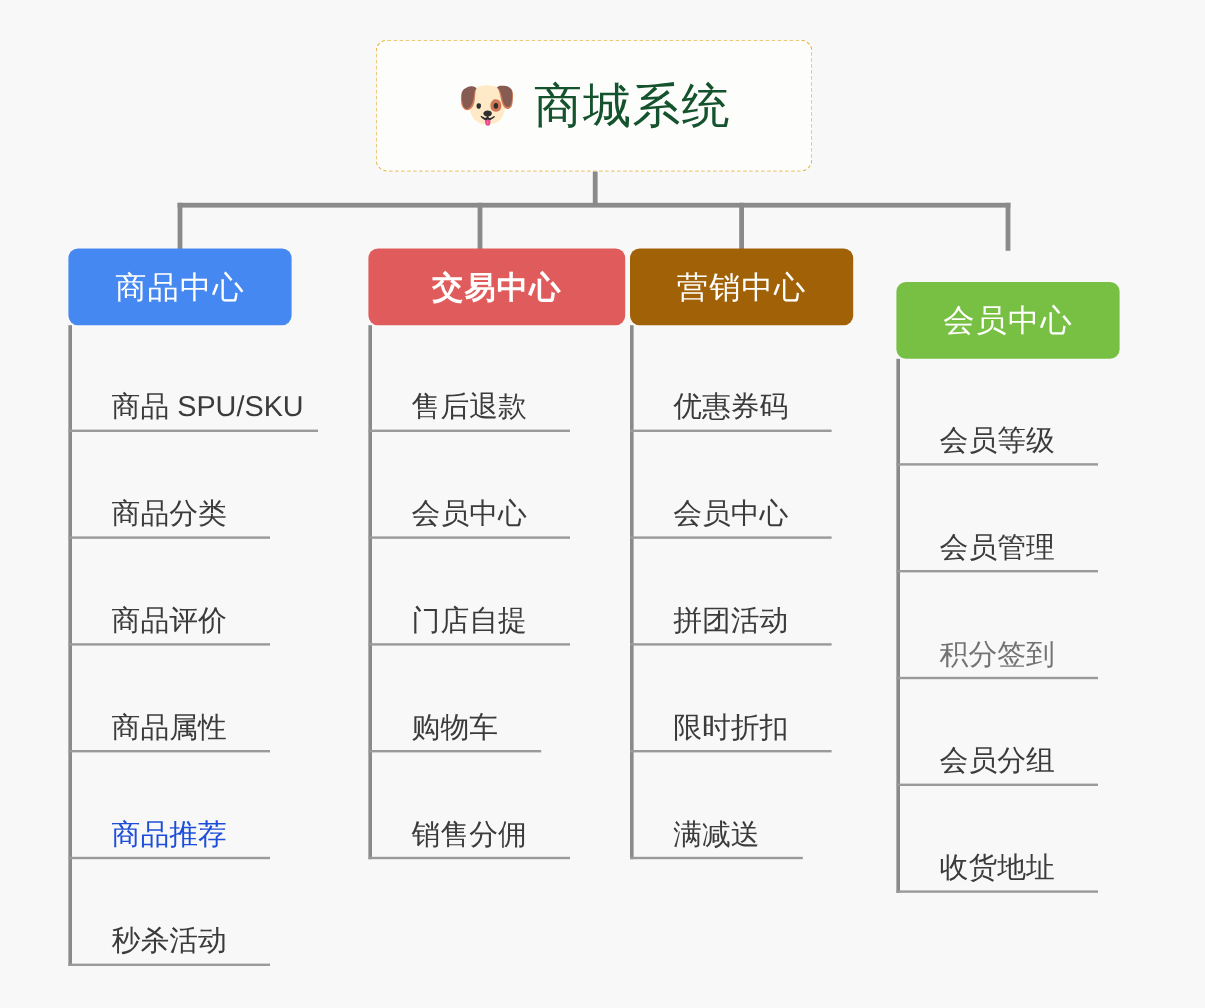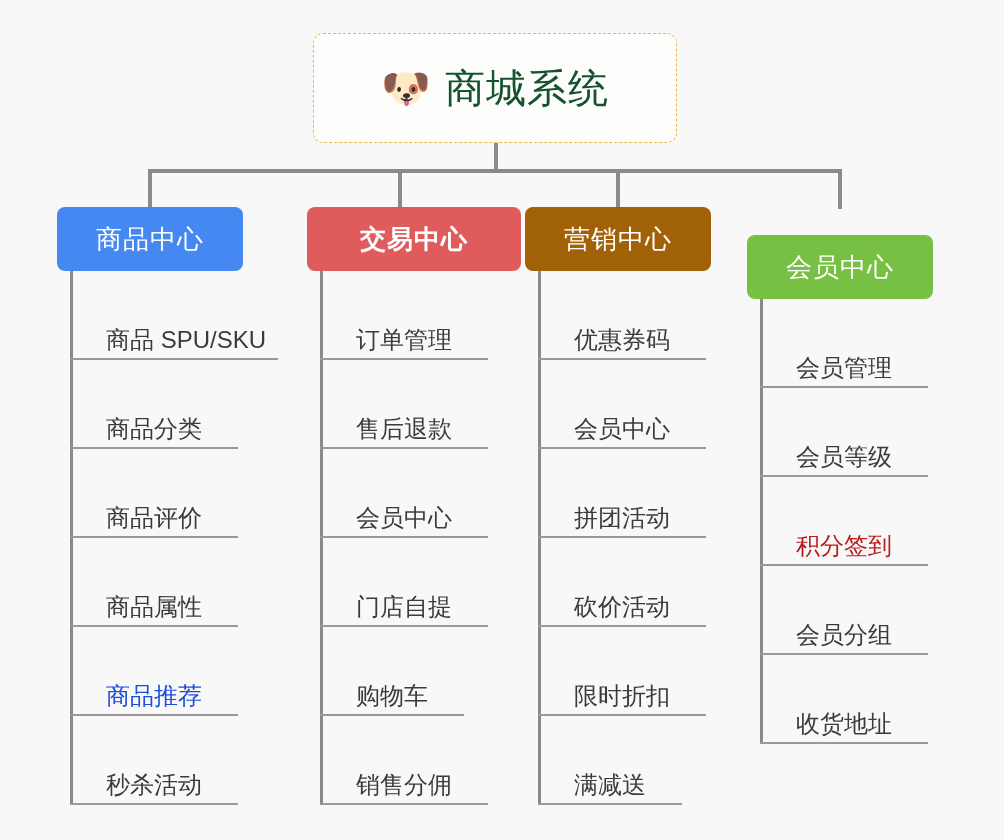--- a/index.html
+++ b/index.html
@@ -98,21 +98,20 @@
     white-space: nowrap;
   }
   .col-1 .cat-box { width: 186px; }
   .col-2 .cat-box { width: 214px; font-weight: bold; }
   .col-3 .cat-box { width: 186px; }
   .col-4 .cat-box { width: 186px; margin-top: 28px; }
 
   
   .leaf-stack {
     position: relative;
-    margin-left: 13px;
     padding-left: 0;
   }
   .leaf-trunk {
     position: absolute;
     left: 0;
     top: 0;
     bottom: 0;
     width: 3px;
     background: #8a8a8a;
   }
@@ -191,24 +190,20 @@
     </div>
   </div>
 
   <div class="column col-2">
     <div class="cat-box" style="background: rgb(224, 92, 92);">
       <span>交易中心</span>
     </div>
     <div class="leaf-stack">
       <div class="leaf-trunk" style="background: rgb(138, 138, 138);"></div>
       <div class="leaf-item">
-        <span class="leaf-label" style="color: rgb(59, 59, 59);">订单管理</span>
-        <span class="leaf-rule" style="width: 168px; background: rgb(154, 154, 154);"></span>
-      </div>
-      <div class="leaf-item">
         <span class="leaf-label" style="color: rgb(59, 59, 59);">售后退款</span>
         <span class="leaf-rule" style="width: 168px; background: rgb(154, 154, 154);"></span>
       </div>
       <div class="leaf-item">
         <span class="leaf-label" style="color: rgb(59, 59, 59);">会员中心</span>
         <span class="leaf-rule" style="width: 168px; background: rgb(154, 154, 154);"></span>
       </div>
       <div class="leaf-item">
         <span class="leaf-label" style="color: rgb(59, 59, 59);">门店自提</span>
         <span class="leaf-rule" style="width: 168px; background: rgb(154, 154, 154);"></span>
@@ -236,50 +231,46 @@
       </div>
       <div class="leaf-item">
         <span class="leaf-label" style="color: rgb(59, 59, 59);">会员中心</span>
         <span class="leaf-rule" style="width: 168px; background: rgb(154, 154, 154);"></span>
       </div>
       <div class="leaf-item">
         <span class="leaf-label" style="color: rgb(59, 59, 59);">拼团活动</span>
         <span class="leaf-rule" style="width: 168px; background: rgb(154, 154, 154);"></span>
       </div>
       <div class="leaf-item">
-        <span class="leaf-label" style="color: rgb(59, 59, 59);">砍价活动</span>
-        <span class="leaf-rule" style="width: 168px; background: rgb(154, 154, 154);"></span>
-      </div>
-      <div class="leaf-item">
         <span class="leaf-label" style="color: rgb(59, 59, 59);">限时折扣</span>
         <span class="leaf-rule" style="width: 168px; background: rgb(154, 154, 154);"></span>
       </div>
       <div class="leaf-item">
         <span class="leaf-label" style="color: rgb(59, 59, 59);">满减送</span>
         <span class="leaf-rule" style="width: 144px; background: rgb(154, 154, 154);"></span>
       </div>
     </div>
   </div>
 
   <div class="column col-4">
     <div class="cat-box" style="background: rgb(119, 192, 67);">
       <span>会员中心</span>
     </div>
     <div class="leaf-stack">
       <div class="leaf-trunk" style="background: rgb(138, 138, 138);"></div>
       <div class="leaf-item">
+        <span class="leaf-label" style="color: rgb(59, 59, 59);">会员等级</span>
+        <span class="leaf-rule" style="width: 168px; background: rgb(154, 154, 154);"></span>
+      </div>
+      <div class="leaf-item">
         <span class="leaf-label" style="color: rgb(59, 59, 59);">会员管理</span>
         <span class="leaf-rule" style="width: 168px; background: rgb(154, 154, 154);"></span>
       </div>
       <div class="leaf-item">
-        <span class="leaf-label" style="color: rgb(59, 59, 59);">会员等级</span>
-        <span class="leaf-rule" style="width: 168px; background: rgb(154, 154, 154);"></span>
-      </div>
-      <div class="leaf-item">
-        <span class="leaf-label" style="color: #b91c1c;">积分签到</span>
+        <span class="leaf-label" style="color: #737373;">积分签到</span>
         <span class="leaf-rule" style="width: 168px; background: rgb(154, 154, 154);"></span>
       </div>
       <div class="leaf-item">
         <span class="leaf-label" style="color: rgb(59, 59, 59);">会员分组</span>
         <span class="leaf-rule" style="width: 168px; background: rgb(154, 154, 154);"></span>
       </div>
       <div class="leaf-item">
         <span class="leaf-label" style="color: rgb(59, 59, 59);">收货地址</span>
         <span class="leaf-rule" style="width: 168px; background: rgb(154, 154, 154);"></span>
       </div>

